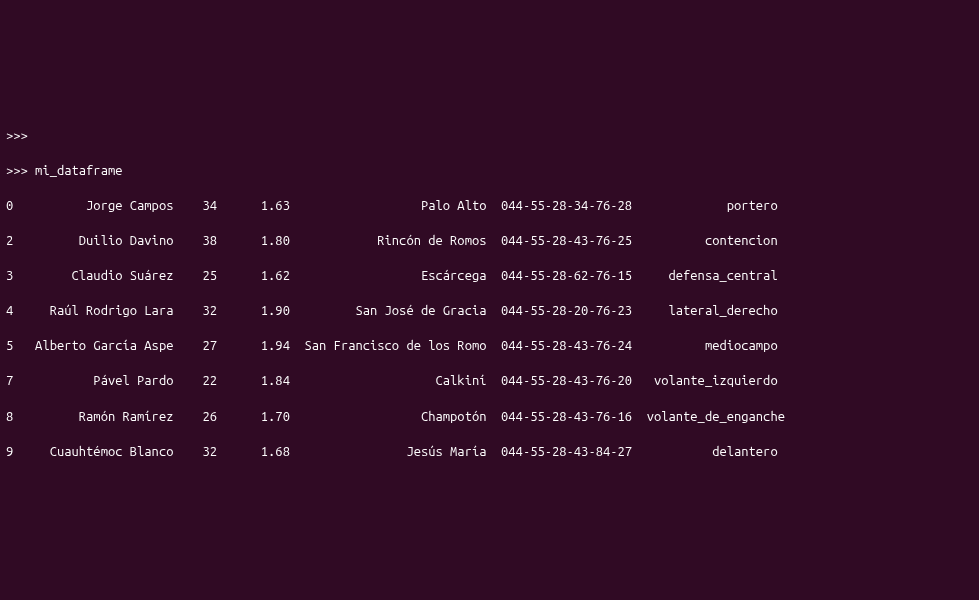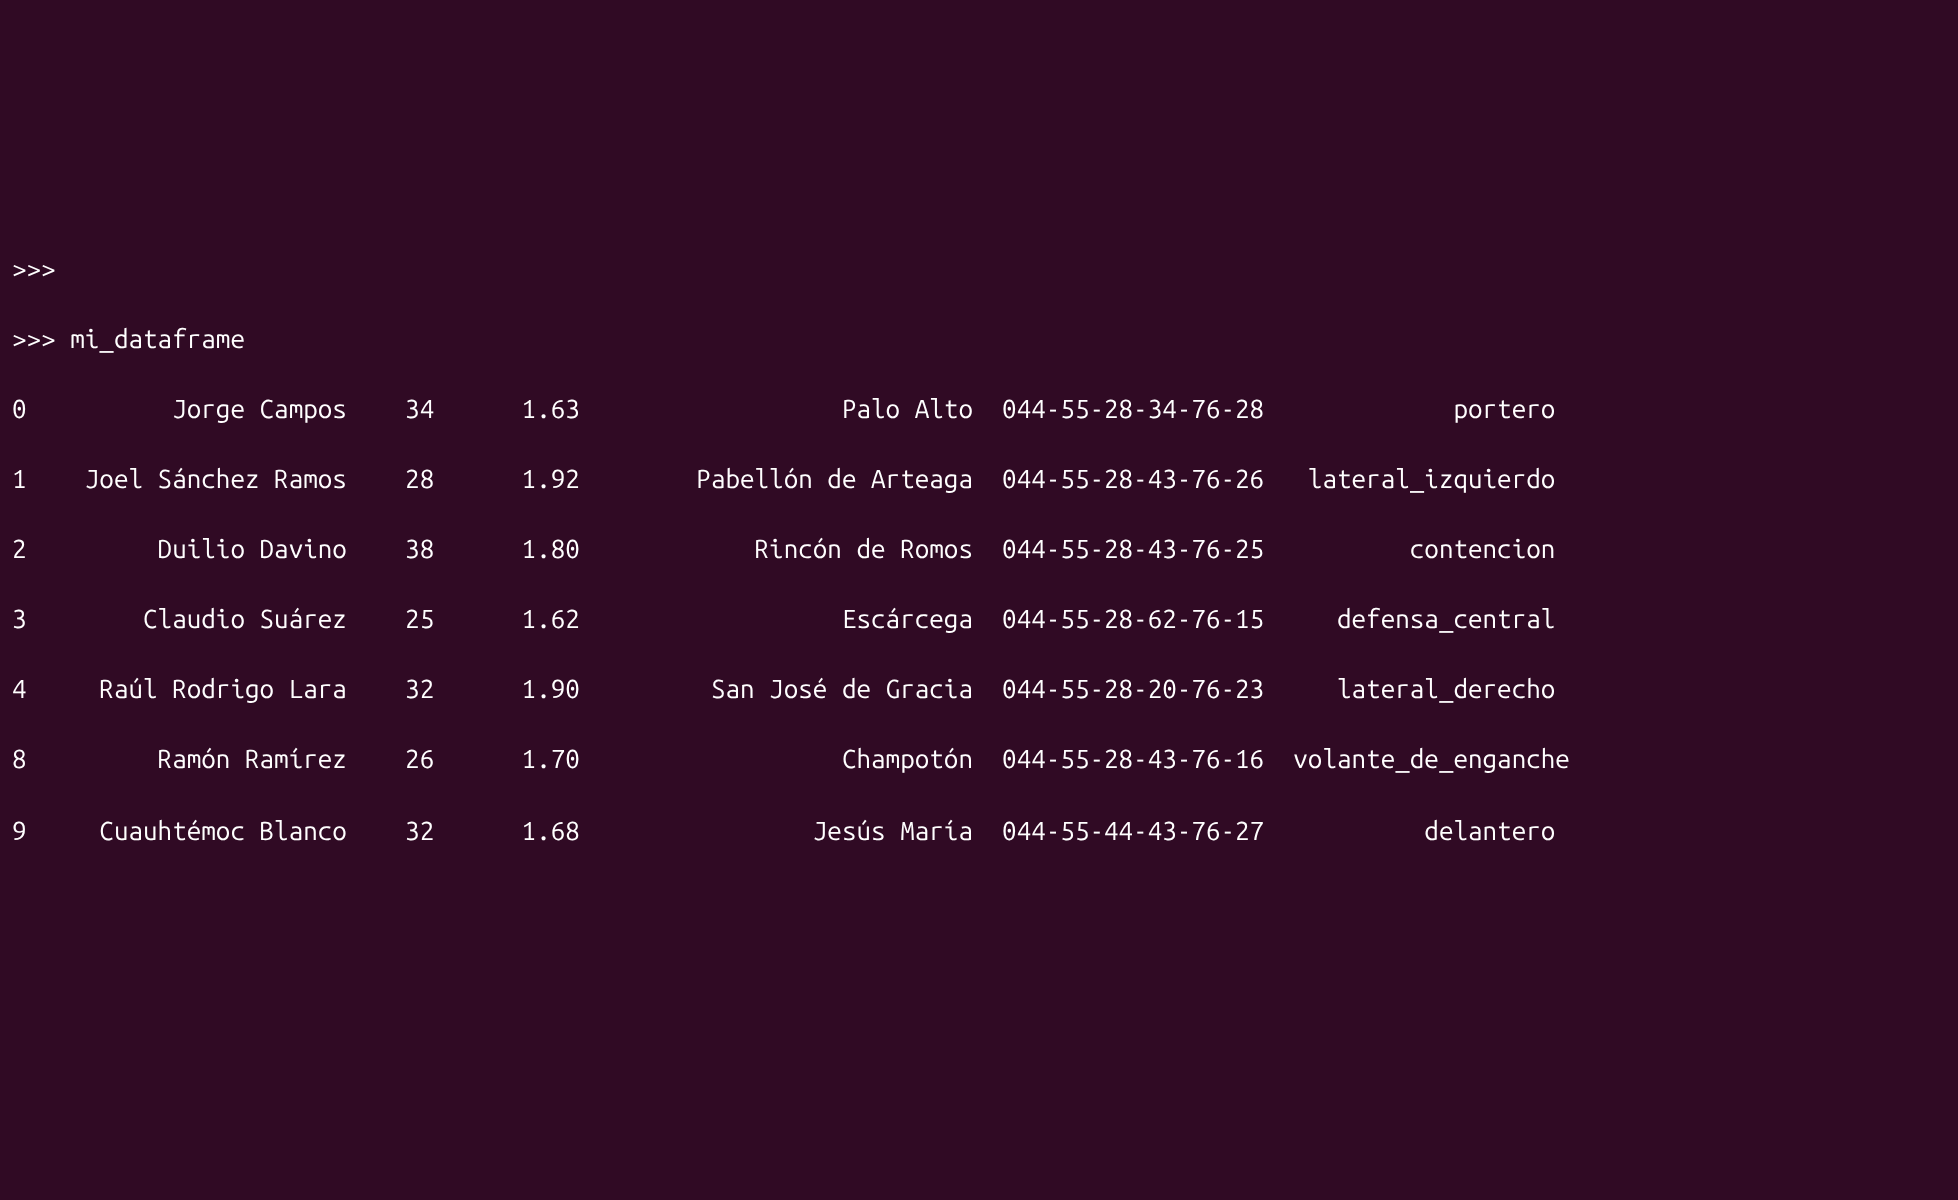--- a/index.html
+++ b/index.html
@@ -26,26 +26,27 @@
 </head>
 <body>
 
 
 
 <div>
 <span class="line">                                     </span>
 <span class="line">&gt;&gt;&gt;</span>
 <span class="line">&gt;&gt;&gt; mi_dataframe</span>
 <span class="line">0          Jorge Campos    34      1.63                  Palo Alto  044-55-28-34-76-28             portero</span>
-<span class="line">1    Joel Sánchez Ramos    28      1.92        Pabellón de Arteaga  044-55-28-43-76-26   lateral_izquierdo</span>
 <span class="line">2         Duilio Davino    38      1.80            Rincón de Romos  044-55-28-43-76-25          contencion</span>
 <span class="line">3        Claudio Suárez    25      1.62                  Escárcega  044-55-28-62-76-15     defensa_central</span>
 <span class="line">4     Raúl Rodrigo Lara    32      1.90         San José de Gracia  044-55-28-20-76-23     lateral_derecho</span>
+<span class="line">5   Alberto García Aspe    27      1.94  San Francisco de los Romo  044-55-28-43-76-24          mediocampo</span>
+<span class="line">7           Pável Pardo    22      1.84                    Calkiní  044-55-28-43-76-20   volante_izquierdo</span>
 <span class="line">8         Ramón Ramírez    26      1.70                  Champotón  044-55-28-43-76-16  volante_de_enganche</span>
-<span class="line">9     Cuauhtémoc Blanco    32      1.68                Jesús María  044-55-44-43-76-27           delantero</span>
+<span class="line">9     Cuauhtémoc Blanco    32      1.68                Jesús María  044-55-28-43-84-27           delantero</span>
 
 
 
 
 
 
 
 
 
 

